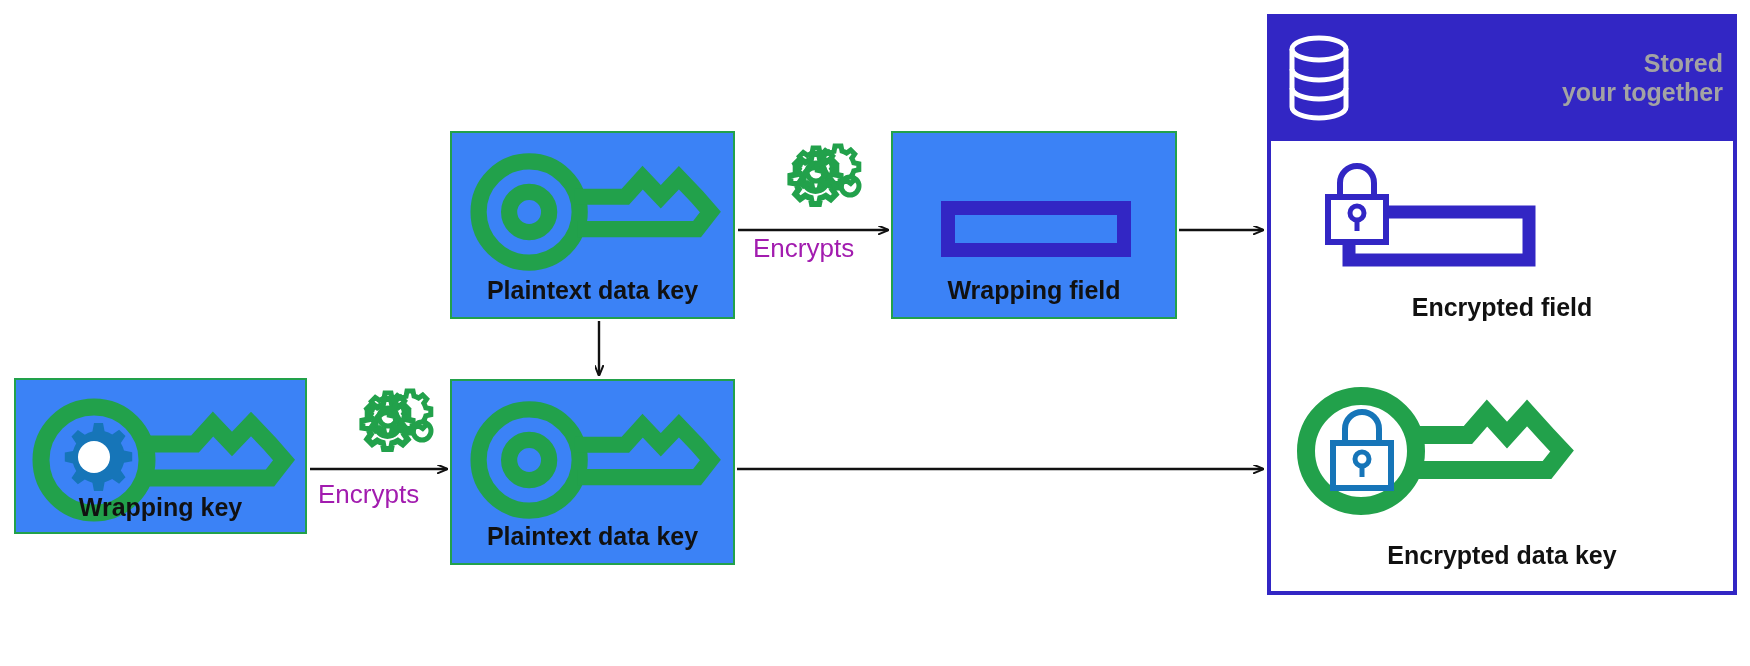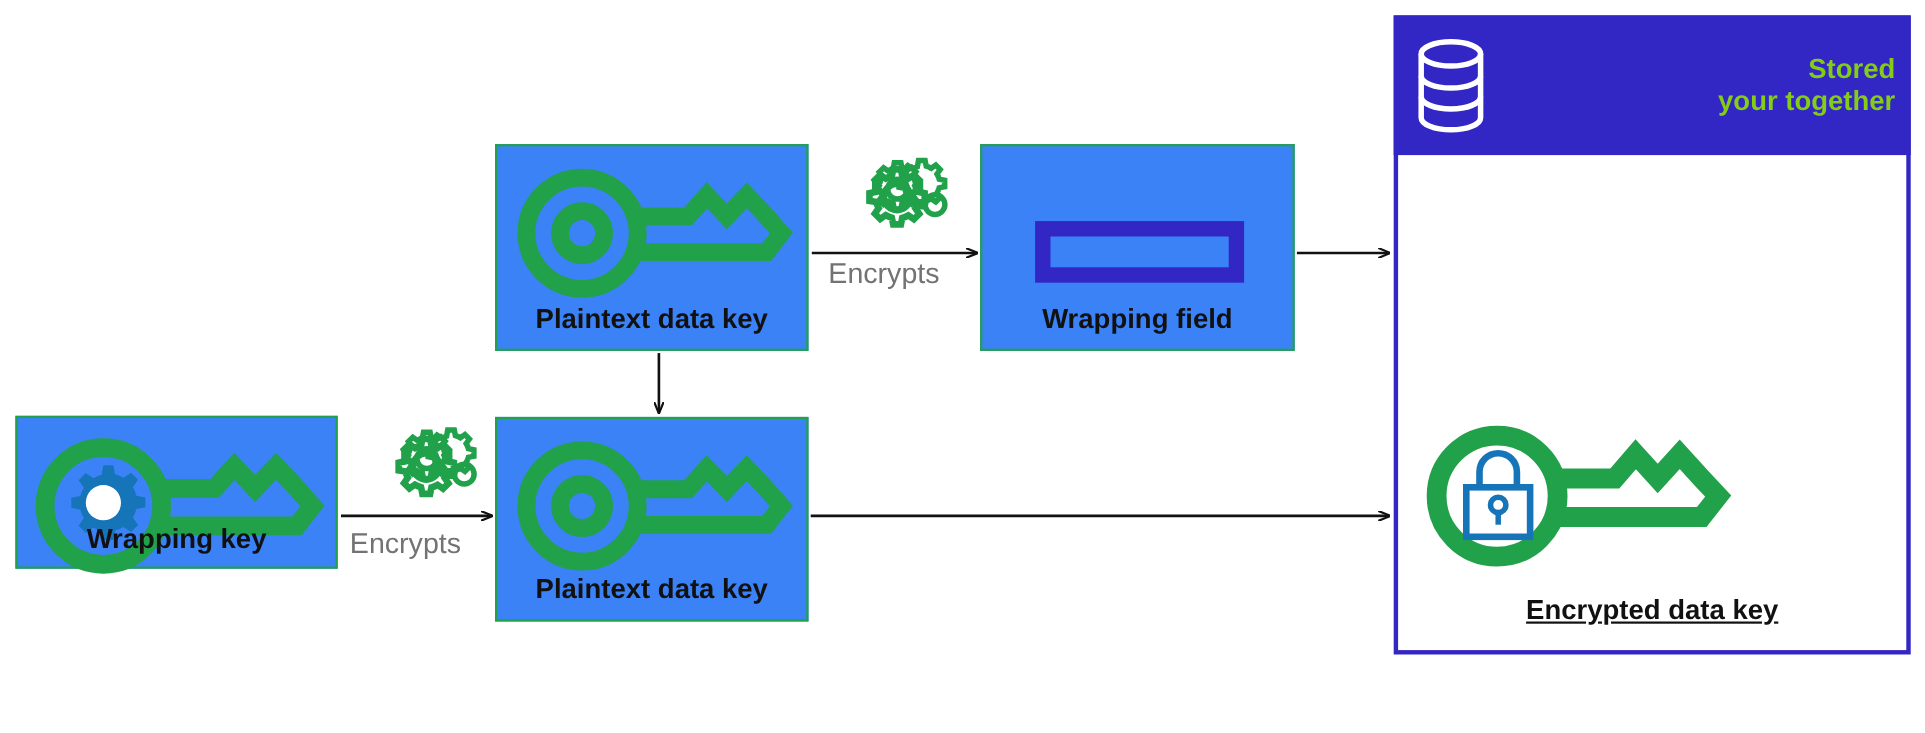--- a/index.html
+++ b/index.html
@@ -1,33 +1,33 @@
 <!DOCTYPE html>
 <html><head>
 <meta charset="utf-8">
 <style>
   html,body{margin:0;padding:0;background:#ffffff;}
   body{width:1750px;height:666px;font-family:"Liberation Sans",sans-serif;position:relative;overflow:hidden;}
   .stage{position:absolute;left:0;top:0;width:1750px;height:666px;}
   .box{position:absolute;box-sizing:border-box;border:2px solid #22a14b;background:#3b82f6;}
   .label{position:absolute;text-align:center;font-weight:bold;color:#111111;font-family:"Liberation Sans",sans-serif;white-space:nowrap;}
   .lbl-lg{font-size:25px;}
-  .enc-text{position:absolute;font-size:26px;color:#737373;font-family:"Liberation Sans",sans-serif;font-weight:normal;white-space:nowrap;}
+  .enc-text{position:absolute;font-size:26px;color:#a21caf;font-family:"Liberation Sans",sans-serif;font-weight:normal;white-space:nowrap;}
   .db-panel{position:absolute;box-sizing:border-box;border:4px solid #3226c4;background:#ffffff;}
   .db-header{position:absolute;background:#3226c4;display:flex;align-items:center;justify-content:flex-start;box-sizing:border-box;}
-  .db-header-text{color:#84cc16;font-weight:bold;font-size:25px;line-height:1.13;text-align:right;font-family:"Liberation Sans",sans-serif;}
+  .db-header-text{color:#a3a3a3;font-weight:bold;font-size:25px;line-height:1.13;text-align:right;font-family:"Liberation Sans",sans-serif;}
   svg{display:block;overflow:visible;}
   .arrowlayer{position:absolute;left:0;top:0;width:1750px;height:666px;pointer-events:none;}
 </style>
 </head>
 <body>
 
 <div class="stage">
 
-  <div class="box" style="left:14px;top:378px;width:293px;height:139px;">
+  <div class="box" style="left:14px;top:378px;width:293px;height:156px;">
     <svg width="260" height="125" viewBox="0 0 260 125" style="position:absolute;left:16px;top:18px;">
       <g fill="none" stroke="#22a14b" stroke-width="17" stroke-linejoin="miter">
         <circle cx="62" cy="62" r="53"></circle>
       </g>
       <path d="M108 46 L163 46 L181 26 L200 46 L219 26 L238 46 L252 62 L238 80 L126 80 L115 80" fill="none" stroke="#22a14b" stroke-width="17" stroke-linejoin="miter" stroke-linecap="butt"></path>
       <g fill="#1675b8">
         <path d="M62 25 l9 0 1.6 8.2 a30 30 0 0 1 7.6 3.2 l6.9-4.7 6.4 6.4 -4.7 6.9 a30 30 0 0 1 3.2 7.6 l8.2 1.6 0 9 -8.2 1.6 a30 30 0 0 1 -3.2 7.6 l4.7 6.9 -6.4 6.4 -6.9-4.7 a30 30 0 0 1 -7.6 3.2 L71 93 l-9 0 -1.6-8.2 a30 30 0 0 1 -7.6-3.2 l-6.9 4.7 -6.4-6.4 4.7-6.9 a30 30 0 0 1 -3.2-7.6 L32.8 63.6 l0-9 8.2-1.6 a30 30 0 0 1 3.2-7.6 L39.5 38.5 l6.4-6.4 6.9 4.7 a30 30 0 0 1 7.6-3.2 Z"></path>
         <circle cx="62" cy="59" r="16" fill="#ffffff"></circle>
       </g>
     </svg>
@@ -68,33 +68,45 @@
           <path d="M5 35 a27 11 0 0 0 54 0"></path>
           <path d="M5 54 a27 11 0 0 0 54 0"></path>
         </g>
       </svg>
       <div style="flex:1 1 auto;">
         <div class="db-header-text">Stored</div>
         <div class="db-header-text">your together</div>
       </div>
     </div>
 
+    <div style="position:absolute;left:0;top:127px;width:462px;height:200px;">
+      <svg width="240" height="125" viewBox="0 0 240 125" style="position:absolute;left:30px;top:10px;">
+        <rect x="48" y="57" width="180" height="48" fill="none" stroke="#3226c4" stroke-width="13"></rect>
+        <g>
+          <rect x="27" y="42" width="58" height="45" fill="#ffffff" stroke="#3226c4" stroke-width="6"></rect>
+          <path d="M39 42 L39 28 a17 17 0 0 1 34 0 L73 42" fill="none" stroke="#3226c4" stroke-width="6"></path>
+          <circle cx="56" cy="58" r="7" fill="none" stroke="#3226c4" stroke-width="5"></circle>
+          <path d="M56 63 L56 76" stroke="#3226c4" stroke-width="5"></path>
+        </g>
+      </svg>
+      <div class="label lbl-lg" style="left:0;right:0;top:148px;">Encrypted field</div>
+    </div>
 
     <div style="position:absolute;left:0;top:355px;width:462px;height:220px;">
       <svg width="280" height="140" viewBox="0 0 280 140" style="position:absolute;left:24px;top:8px;">
         <circle cx="66" cy="70" r="55" fill="none" stroke="#22a14b" stroke-width="18"></circle>
         <path d="M116 54 L173 54 L192 32 L212 54 L232 32 L252 54 L267 70 L252 89 L132 89 L119 89" fill="none" stroke="#22a14b" stroke-width="18" stroke-linejoin="miter"></path>
         <g>
           <rect x="38" y="62" width="58" height="45" fill="#ffffff" stroke="#1675b8" stroke-width="6"></rect>
           <path d="M50 62 L50 48 a17 17 0 0 1 34 0 L84 62" fill="none" stroke="#1675b8" stroke-width="6"></path>
           <circle cx="67" cy="78" r="7" fill="none" stroke="#1675b8" stroke-width="5"></circle>
           <path d="M67 83 L67 96" stroke="#1675b8" stroke-width="5"></path>
         </g>
       </svg>
-      <div class="label lbl-lg" style="left:0;right:0;top:168px;text-decoration:underline;">Encrypted data key</div>
+      <div class="label lbl-lg" style="left:0;right:0;top:168px;">Encrypted data key</div>
     </div>
   </div>
 
   <svg width="120" height="100" viewBox="0 0 120 100" style="position:absolute;left:330px;top:385px;">
     <g fill="none" stroke="#22a14b" stroke-width="6">
       <path d="M54 14 l7 0 1.2 6 a22 22 0 0 1 5.6 2.4 l5-3.5 4.9 4.9 -3.5 5 a22 22 0 0 1 2.4 5.6 l6 1.2 0 7 -6 1.2 a22 22 0 0 1 -2.4 5.6 l3.5 5 -4.9 4.9 -5-3.5 a22 22 0 0 1 -5.6 2.4 L61 64 l-7 0 -1.2-6 a22 22 0 0 1 -5.6-2.4 l-5 3.5 -4.9-4.9 3.5-5 a22 22 0 0 1 -2.4-5.6 L32.4 42.6 l0-7 6-1.2 a22 22 0 0 1 2.4-5.6 l-3.5-5 4.9-4.9 5 3.5 a22 22 0 0 1 5.6-2.4 Z"></path>
       <circle cx="57.5" cy="39" r="12"></circle>
     </g>
     <g fill="none" stroke="#22a14b" stroke-width="5">
       <path d="M43 -8 l6 0 1 5 a18 18 0 0 1 4.6 2 l4.1-2.9 4 4 -2.9 4.1 a18 18 0 0 1 2 4.6 l5 1 0 6 -5 1 a18 18 0 0 1 -2 4.6 l2.9 4.1 -4 4 -4.1-2.9 a18 18 0 0 1 -4.6 2 L49 34 l-6 0 -1-5 a18 18 0 0 1 -4.6-2 l-4.1 2.9 -4-4 2.9-4.1 a18 18 0 0 1 -2-4.6 L25.2 16.2 l0-6 5-1 a18 18 0 0 1 2-4.6 L29.3 .5 l4-4 4.1 2.9 a18 18 0 0 1 4.6-2 Z" transform="translate(12,16)"></path>

